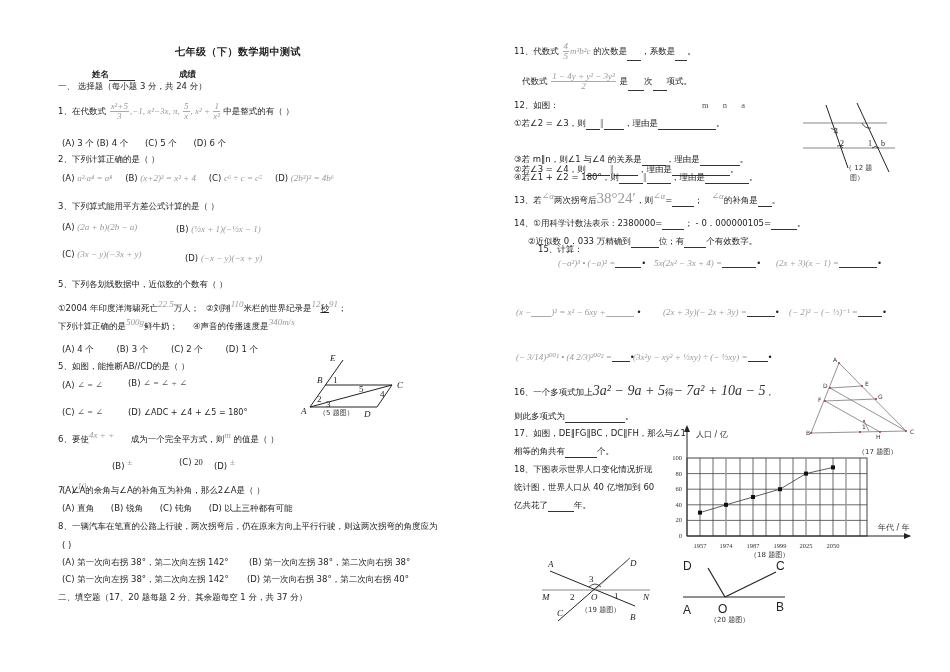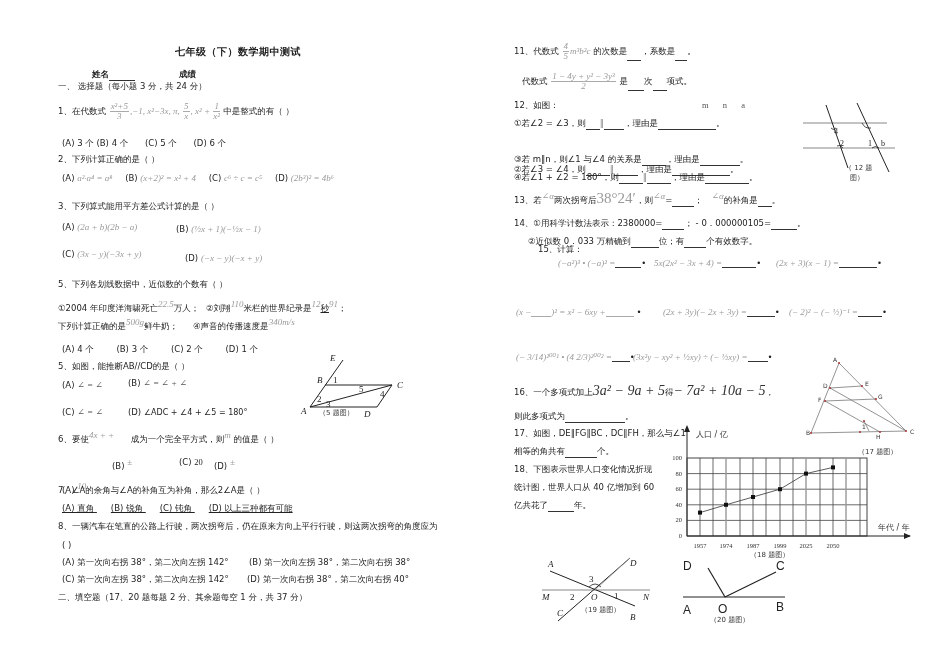--- a/index.html
+++ b/index.html
@@ -115,21 +115,21 @@
   <span>6、要使</span><sup class="math">4x   +      +</sup>
   <span style="margin-left:14px;">成为一个完全平方式，则</span><sup class="math">m</sup>
   <span>的值是（      ）</span>
 </div>
 <div class="abs" style="left:62px;top:457px;margin-top:24px;"><span>(A)</span> <sup class="math">10</sup></div>
 <div class="abs" style="left:112px;top:457px;"><span>(B)</span> <sup class="math">±</sup></div>
 <div class="abs" style="left:179px;top:457px;"><span>(C)</span> <span class="num">20</span></div>
 <div class="abs" style="left:214px;top:457px;"><span>(D)</span> <sup class="math">±</sup></div>
 
 <div class="abs" style="left:58px;top:485px;">7、∠A的余角与∠A的补角互为补角，那么2∠A是（    ）</div>
-<div class="abs" style="left:62px;top:503px;text-decoration:underline;">
+<div class="abs" style="left:62px;top:503px;">
   <span>(A)  直角</span>
   <span style="margin-left:14px;">(B)  锐角</span>
   <span style="margin-left:14px;">(C)  钝角</span>
   <span style="margin-left:14px;">(D)  以上三种都有可能</span>
 </div>
 
 <div class="abs" style="left:58px;top:521px;">8、一辆汽车在笔直的公路上行驶，两次拐弯后，仍在原来方向上平行行驶，则这两次拐弯的角度应为</div>
 <div class="abs" style="left:62px;top:540px;">(      )</div>
 <div class="abs" style="left:62px;top:557px;">(A)  第一次向右拐 38°，第二次向左拐 142°</div>
 <div class="abs" style="left:249px;top:557px;">(B)  第一次向左拐 38°，第二次向右拐 38°</div>

